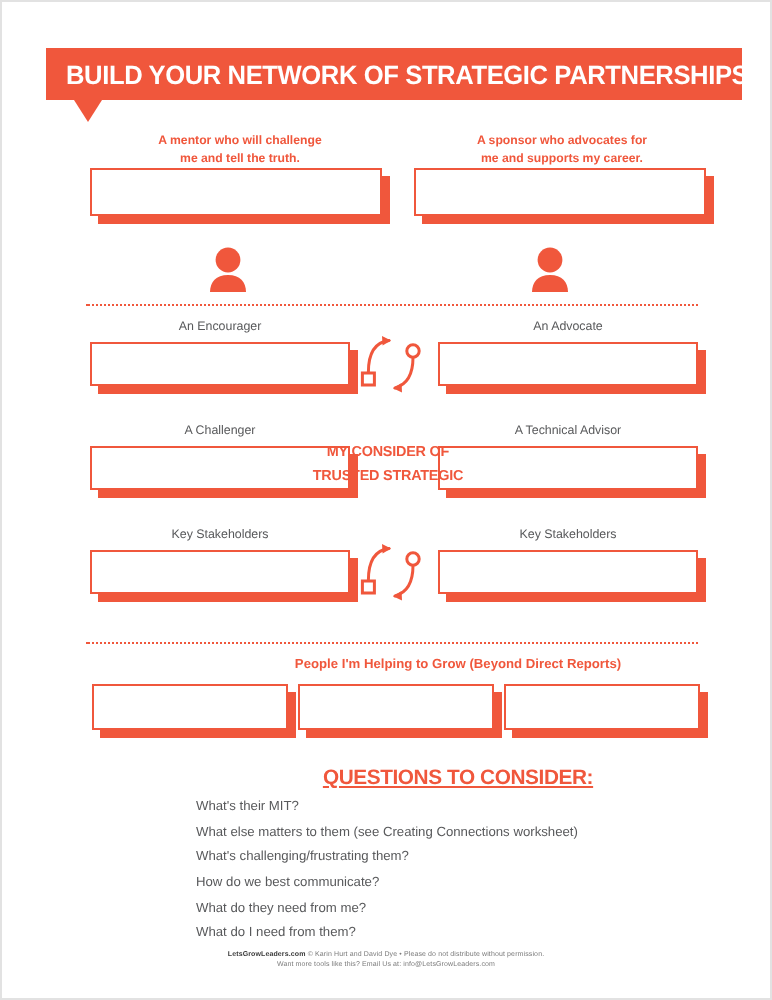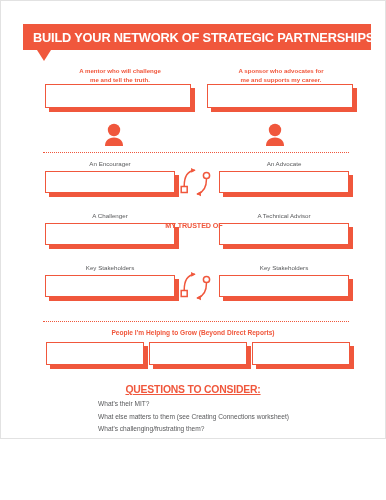--- a/index.html
+++ b/index.html
@@ -6,25 +6,26 @@
     margin: 0;
     padding: 0;
     background: #ffffff;
   }
   body {
     font-family: "Liberation Sans", sans-serif;
   }
   #page {
     position: relative;
     width: 386px;
-    height: 439px;
+    height: 500px;
     background: #ffffff;
     border: 1px solid #e2e2e2;
     box-sizing: border-box;
     overflow: hidden;
+    padding-left: 36px;
   }
 
   
   .banner-wrap {
     position: absolute;
     left: 22px;
     top: 23px;
     width: 348px;
   }
   .banner {
@@ -206,21 +207,22 @@
     <path d="M22 29.2 L17.5 27.1 L21.8 24.5" fill="#F0573C"></path>
   </svg>
 
   <div class="abs cap-gray" style="left:44px; top:211px; width:130px;">A Challenger</div>
   <div class="abs box" style="left:44px; top:222px; width:130px; height:22px;"></div>
 
   <div class="abs cap-gray" style="left:218px; top:211px; width:130px;">A Technical Advisor</div>
   <div class="abs box" style="left:218px; top:222px; width:130px; height:22px;"></div>
 
   <div class="center-mark" style="left:150px; top:219px;">
-    <div>MY TRUSTED OF</div>
+    <div>MY CONSIDER OF</div>
+    <div>TRUSTED STRATEGIC</div>
   </div>
 
   <div class="abs cap-gray" style="left:44px; top:263px; width:130px;">Key Stakeholders</div>
   <div class="abs box" style="left:44px; top:274px; width:130px; height:22px;"></div>
 
   <div class="abs cap-gray" style="left:218px; top:263px; width:130px;">Key Stakeholders</div>
   <div class="abs box" style="left:218px; top:274px; width:130px; height:22px;"></div>
 
   <svg class="abs" style="left:178px; top:270px;" width="36" height="32" viewBox="0 0 36 32">
     <rect x="2.2" y="19.5" width="6" height="6" fill="none" stroke="#F0573C" stroke-width="1.5"></rect>

